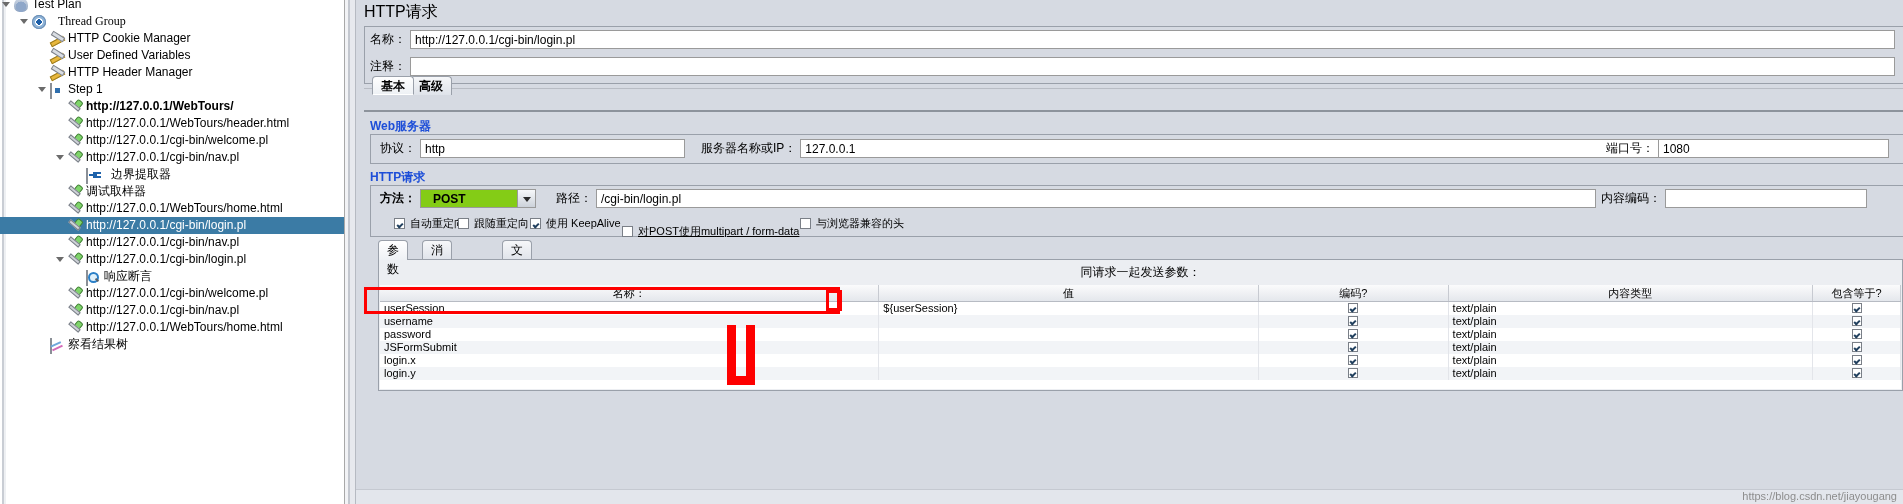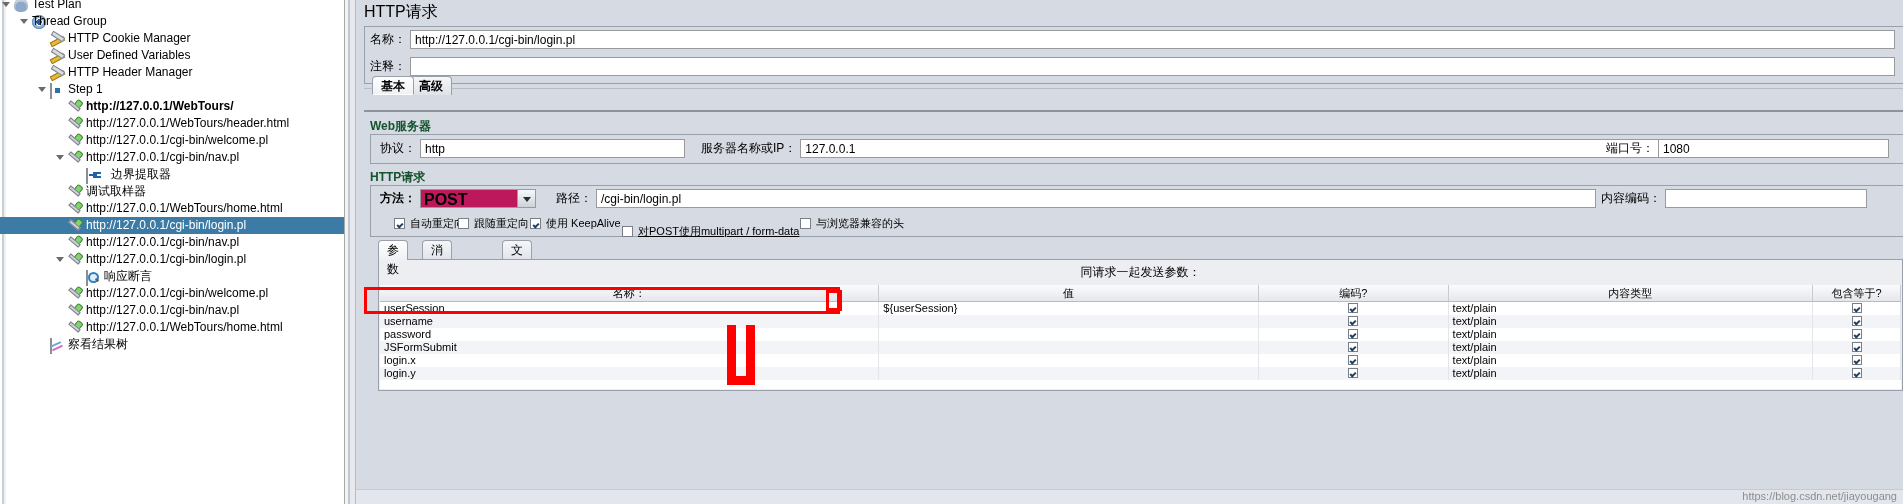--- a/index.html
+++ b/index.html
@@ -160,42 +160,42 @@
     position:absolute;top:0;height:19px;line-height:18px;
     font-size:12px;padding:0 8px;box-sizing:border-box;
     border:1px solid #9aa0aa;border-bottom:none;
     border-radius:4px 4px 0 0;
     background:linear-gradient(#f6f7f9,#dfe3ea);
   }
   .tab.active{background:linear-gradient(#ffffff,#eef1f5);border-bottom:1px solid #fff;z-index:2;}
   .tab-underline{position:absolute;left:8px;top:110px;width:1540px;height:2px;background:#8d939c;}
 
   .section-title{
-    position:absolute;font-size:12px;font-weight:bold;color:#14532d;
+    position:absolute;font-size:12px;font-weight:bold;color:#1d4ed8;
   }
 
   
   .cbx{
     width:11px;height:11px;box-sizing:border-box;
     border:1px solid #7a7f87;background:#ffffff;
     display:inline-block;position:relative;vertical-align:-2px;
   }
   .cbx.on:after{
     content:"";position:absolute;left:2px;top:4px;width:4px;height:2px;
     border-left:2px solid #22415f;border-bottom:2px solid #22415f;
     transform:rotate(-45deg);
   }
   .cb-item{position:absolute;font-size:11px;white-space:nowrap;}
   .cb-item .cb-text{margin-left:5px;}
 
   
   .combo{
-    position:relative;background:#be185d;border:1px solid #9a9a9a;
+    position:relative;background:#84cc16;border:1px solid #9a9a9a;
     height:19px;line-height:19px;box-sizing:border-box;
-    font-size:16px;padding:0 20px 0 3px;white-space:nowrap;overflow:hidden;
+    font-size:12px;padding:0 20px 0 12px;white-space:nowrap;overflow:hidden;
   }
   .combo .arrow{
     position:absolute;right:0;top:0;width:17px;height:17px;
     background:linear-gradient(#f7f8fa,#ccd2da);border-left:1px solid #9a9a9a;
   }
   .combo .arrow:after{
     content:"";position:absolute;left:5px;top:7px;
     border-left:4px solid transparent;border-right:4px solid transparent;
     border-top:5px solid #2b2b2b;
   }
@@ -268,21 +268,21 @@
     <div class="tree-edge"></div>
     <div class="tree-list" id="tree-list">
         <div class="row">
           <span class="twisty" style="left: 2px;"></span>
           <span class="ico ic-plan" style="left: 14px;"></span>
           <span class="lbl" style="left: 32px;">Test Plan</span>
         </div>
         <div class="row">
           <span class="twisty" style="left: 20px;"></span>
           <span class="ico ic-gear" style="left: 32px;"></span>
-          <span class="lbl" style="left: 32px;">Thread Group</span>
+          <span class="lbl" style="left: 58px; font-family: Liberation Serif, serif;">Thread Group</span>
         </div>
         <div class="row"><span class="ico ic-wrench" style="left: 50px;"></span><span class="lbl" style="left: 68px;">HTTP Cookie Manager</span></div>
         <div class="row"><span class="ico ic-wrench" style="left: 50px;"></span><span class="lbl" style="left: 68px;">User Defined Variables</span></div>
         <div class="row"><span class="ico ic-wrench" style="left: 50px;"></span><span class="lbl" style="left: 68px;">HTTP Header Manager</span></div>
         <div class="row"><span class="twisty" style="left: 38px;"></span><span class="ico ic-ctrl" style="left: 50px;"></span><span class="lbl" style="left: 68px;">Step 1</span></div>
         <div class="row"><span class="ico ic-sampler" style="left: 68px;"></span><span class="lbl" style="left: 86px; font-weight: bold;">http://127.0.0.1/WebTours/</span></div>
         <div class="row"><span class="ico ic-sampler" style="left: 68px;"></span><span class="lbl" style="left: 86px;">http://127.0.0.1/WebTours/header.html</span></div>
         <div class="row"><span class="ico ic-sampler" style="left: 68px;"></span><span class="lbl" style="left: 86px;">http://127.0.0.1/cgi-bin/welcome.pl</span></div>
         <div class="row"><span class="twisty" style="left: 56px;"></span><span class="ico ic-sampler" style="left: 68px;"></span><span class="lbl" style="left: 86px;">http://127.0.0.1/cgi-bin/nav.pl</span></div>
         <div class="row"><span class="ico ic-extract" style="left: 86px;"></span><span class="lbl" style="left: 111px;">边界提取器</span></div>

